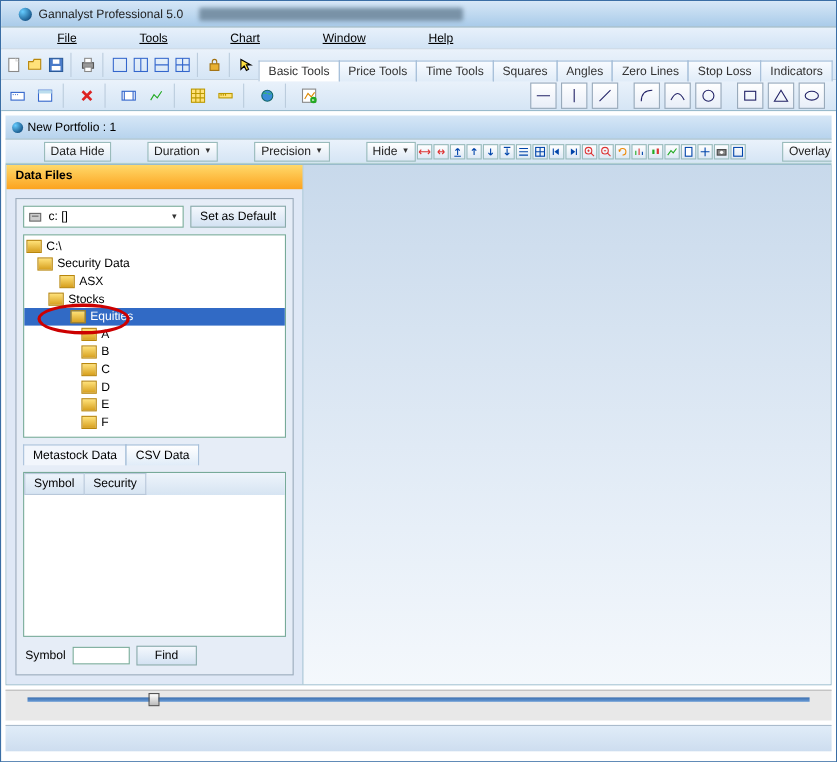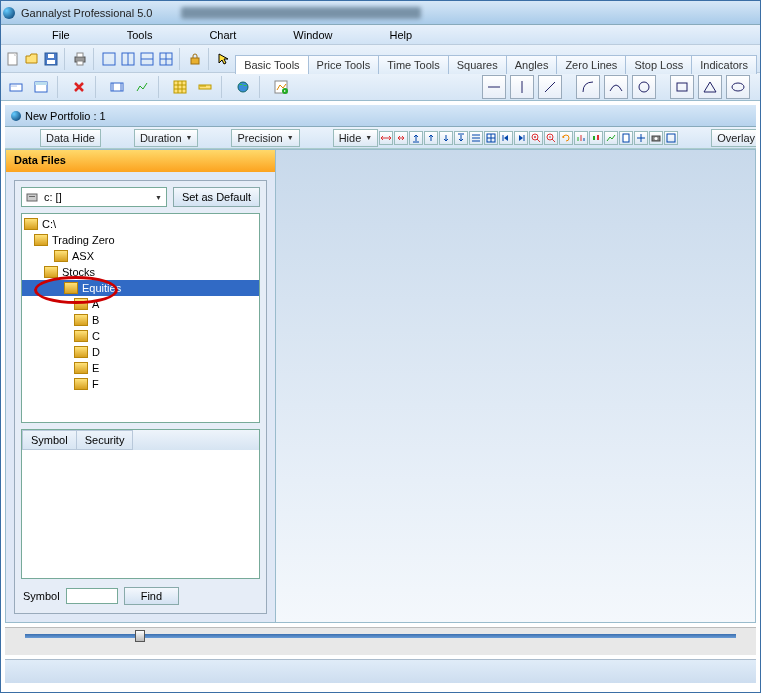--- a/index.html
+++ b/index.html
@@ -1,22 +1,22 @@
 <!DOCTYPE html>
 <html><head>
 <meta charset="utf-8">
 <style>
 * { box-sizing: border-box; margin: 0; padding: 0; font-family: Tahoma, sans-serif; font-size: 11px; }
 body { background: #fff; width: 761px; height: 693px; border: 1px solid #3a6ea5; overflow: hidden; }
-.titlebar { height: 24px; background: linear-gradient(#d6e7f7, #a9cbe9); display: flex; align-items: center; padding: 0 2px; border-bottom: 1px solid #8ab; position: relative; }
+.titlebar { height: 24px; background: linear-gradient(#d6e7f7, #a9cbe9); display: flex; align-items: center; padding: 0 16px; border-bottom: 1px solid #8ab; position: relative; }
 .titlebar .orb { width: 12px; height: 12px; border-radius: 50%; background: radial-gradient(circle at 30% 30%, #6cf, #036); margin-right: 6px; }
 .titlebar .caption { color: #222; }
 .titlebar .blur { position:absolute; left:180px; top:6px; width:240px; height:12px; background:#7992a7; filter:blur(2px); border-radius:2px;}
 .menubar { height: 20px; background: linear-gradient(#e8f1fb,#d1e3f5); display: flex; align-items: center; padding: 0 8px; gap: 14px; border-bottom: 1px solid #bcd; }
-.menubar span { color: #000; cursor: default; text-decoration-color:#000; text-underline-offset:1px;padding-left:43px;}
+.menubar span { text-decoration: underline; color: #000; cursor: default; text-decoration-color:#000; text-underline-offset:1px;padding-left:43px;}
 .toolbar-row { height: 28px; background: linear-gradient(#eaf2fb,#d5e5f5); display: flex; align-items: center; padding: 2px 4px; gap: 3px; border-bottom: 1px solid #bcd; }
 .toolbar-row.second{border-bottom:1px solid #9bc;}
 .tb-btn { width: 22px; height: 22px; display:flex; align-items:center; justify-content:center; border:1px solid transparent; cursor:pointer; }
 .ico { width:14px; height:14px; display:block;}
 .separator { width:6px; height:22px; border-left:1px solid #bcd; margin:0 2px;}
 .tabs-strip { display:flex; align-items:flex-end; margin-left:auto; height:28px; padding-top:4px;}
 .tab { padding: 3px 8px; background: linear-gradient(#f8fbff,#e0ecf8); border:1px solid #a8c0da; border-bottom:none; margin-right:-1px; color:#333; position:relative; top:1px; white-space:nowrap;}
 .tab.active { background:#fff; }
 .drawing-tools { height:32px; background:#fdfdfd; border-bottom:1px solid #abc; display:flex; align-items:center; padding:0 6px; gap:4px;}
 .draw-btn { width:24px; height:24px; border:1px solid #9ab; background:linear-gradient(#fff,#e8eef8); display:flex; align-items:center; justify-content:center;}
@@ -439,21 +439,21 @@
       <div class="tree-box" id="tree-box">
         <div class="ellipse-mark"></div>
       <div class="tree-row">
             <span class="indent" style="width: 0px;"></span>
             <span class="folder"></span>
             <span>C:\</span>
           </div>
           <div class="tree-row">
             <span class="indent" style="width: 10px;"></span>
             <span class="folder"></span>
-            <span>Trading Zero</span>
+            <span>Security Data</span>
           </div>
           <div class="tree-row">
             <span class="indent" style="width: 30px;"></span>
             <span class="folder"></span>
             <span>ASX</span>
           </div>
           <div class="tree-row">
             <span class="indent" style="width: 20px;"></span>
             <span class="folder"></span>
             <span>Stocks</span>
@@ -487,20 +487,24 @@
             <span class="indent" style="width: 50px;"></span>
             <span class="folder"></span>
             <span>E</span>
           </div>
           <div class="tree-row">
             <span class="indent" style="width: 50px;"></span>
             <span class="folder"></span>
             <span>F</span>
           </div>
         </div>
+      <div class="data-tabs">
+        <div class="data-tab active">Metastock Data</div>
+        <div class="data-tab">CSV Data</div>
+      </div>
       <div class="grid-box">
         <div class="grid-head">
           <div class="grid-col">Symbol</div>
           <div class="grid-col">Security</div>
         </div>
       </div>
       <div class="find-row">
         <span>Symbol</span>
         <input type="text" style="">
         <button class="find-btn">Find</button>

